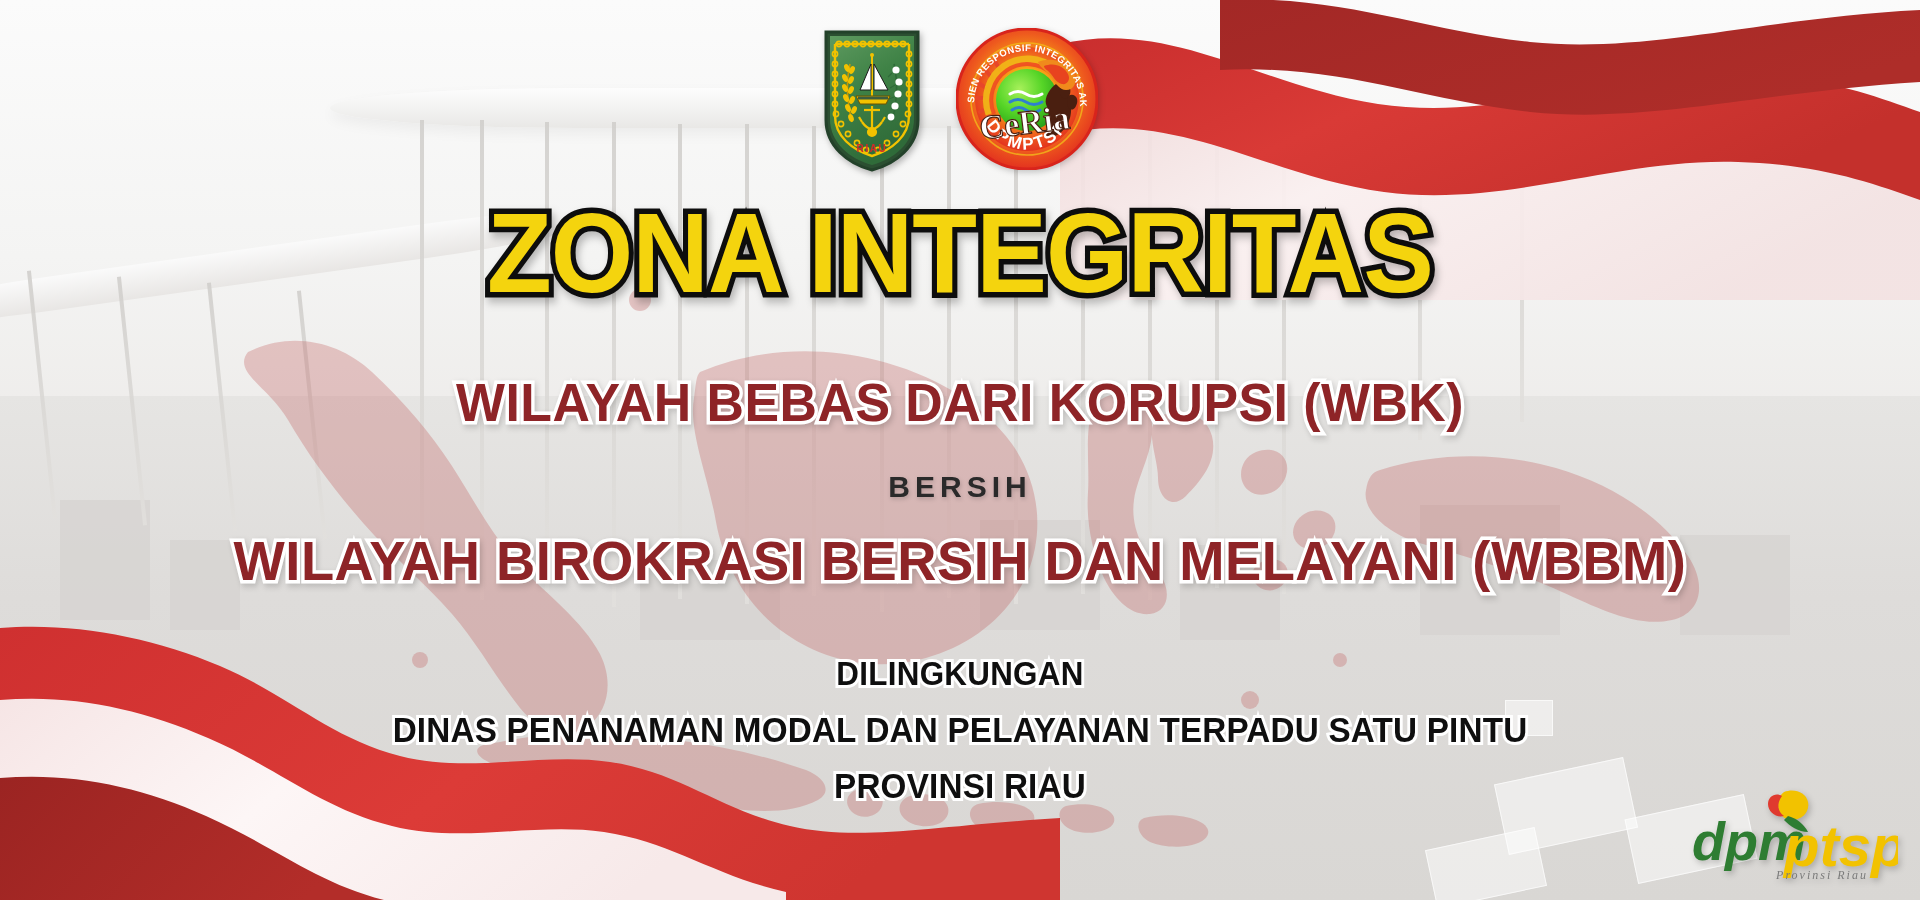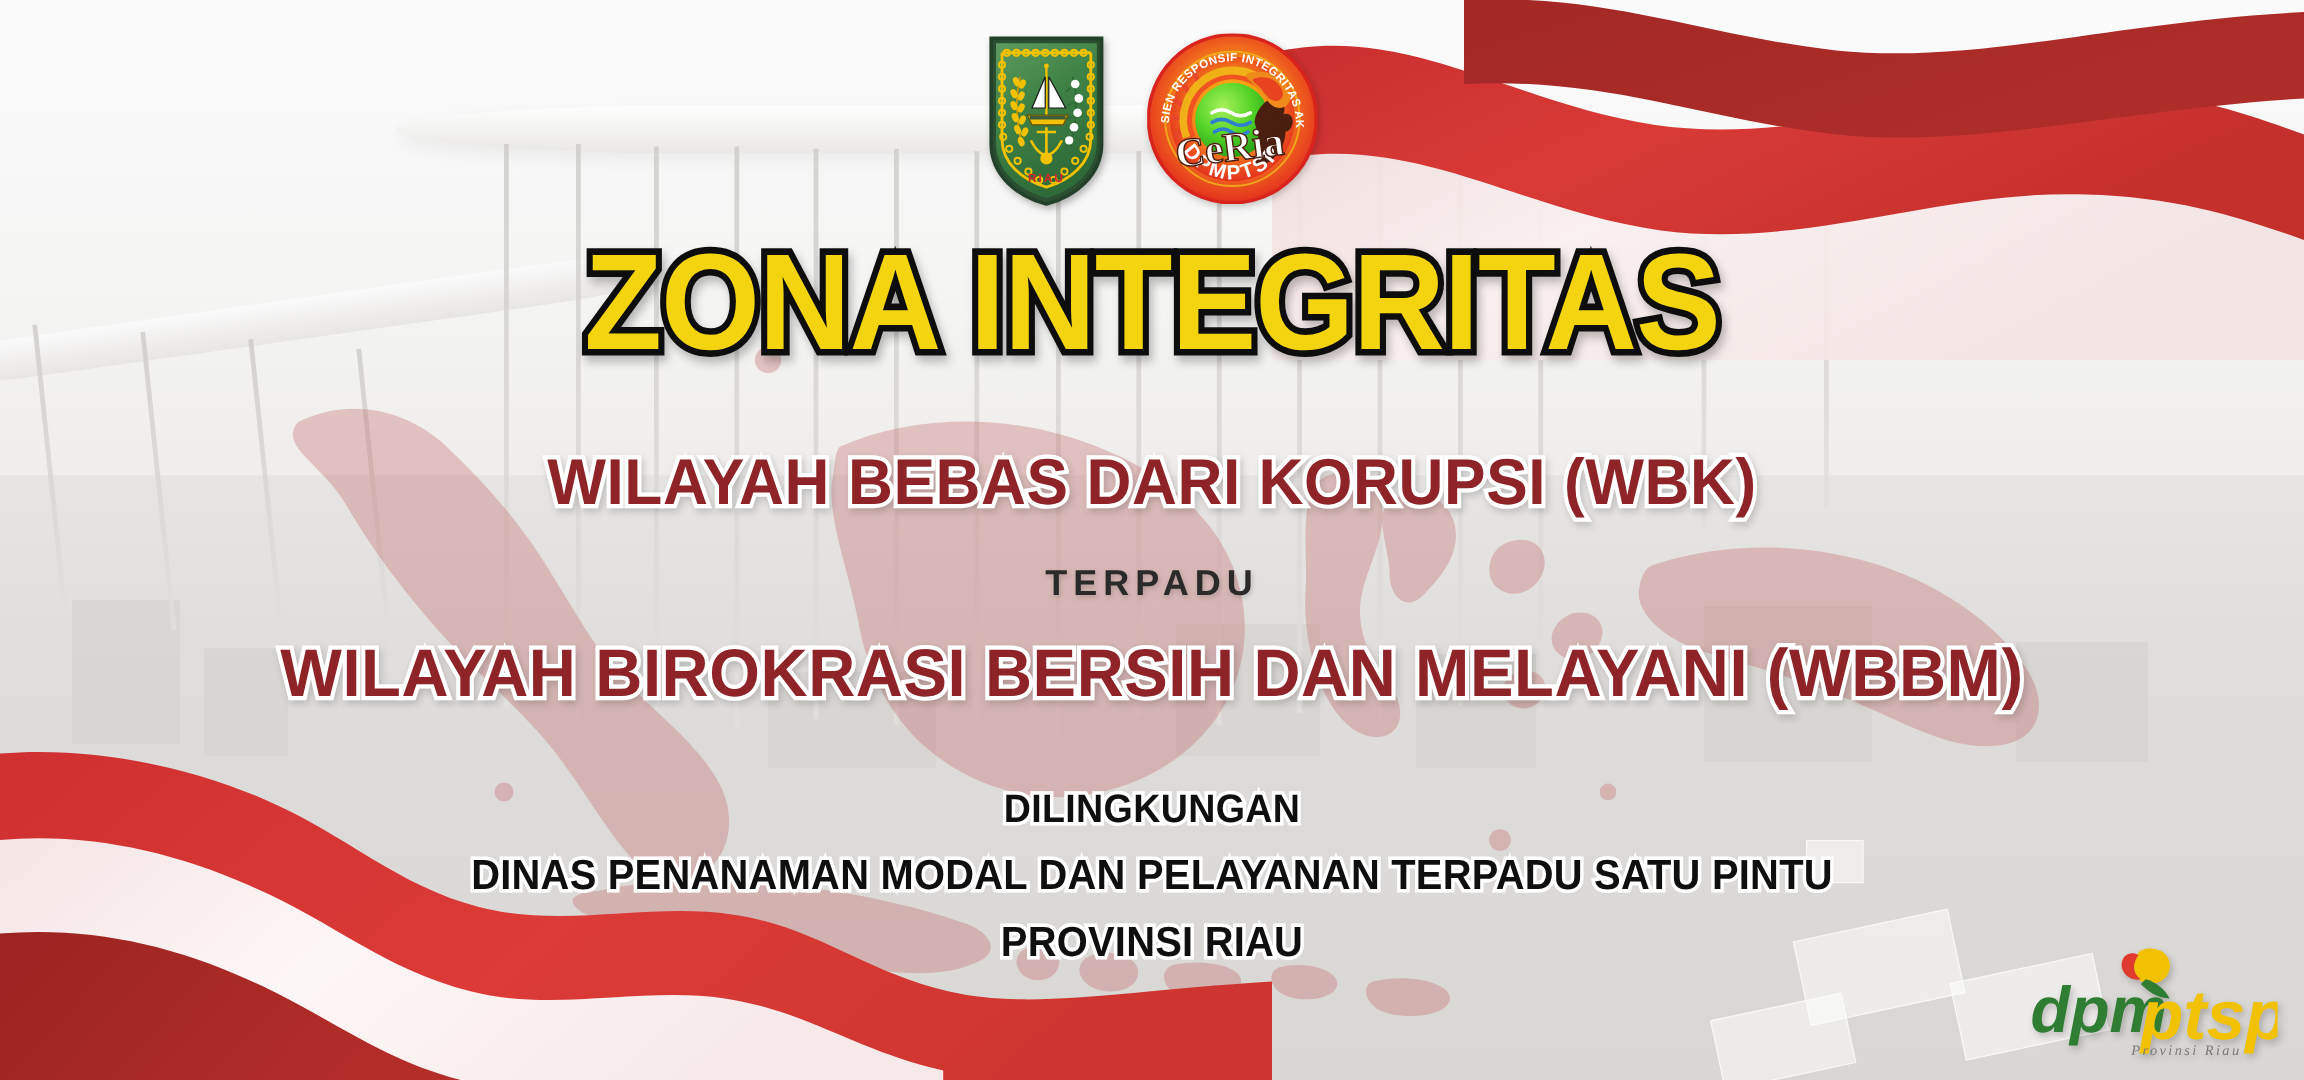--- a/index.html
+++ b/index.html
@@ -405,21 +405,21 @@
         </text>
 
         <text x="70" y="106" text-anchor="middle" font-family="Liberation Serif, serif" font-size="34" font-weight="bold" fill="#FFFFFF" stroke="#4A1F10" stroke-width="1.2" transform="rotate(-7 70 106)">CeRia</text>
       </svg>
     </div>
   </div>
 
   <div class="content">
     <div class="t-zona">ZONA INTEGRITAS</div>
     <div class="t-wbk">WILAYAH BEBAS DARI KORUPSI (WBK)</div>
-    <div class="t-menuju">TERPADU</div>
+    <div class="t-menuju">BERSIH</div>
     <div class="t-wbbm">WILAYAH BIROKRASI BERSIH DAN MELAYANI (WBBM)</div>
     <div class="t-ling">DILINGKUNGAN</div>
     <div class="t-dinas">DINAS PENANAMAN MODAL DAN PELAYANAN TERPADU SATU PINTU</div>
     <div class="t-prov">PROVINSI RIAU</div>
   </div>
 
   <div class="corner-logo">
     <svg viewBox="0 0 226 96" width="226" height="96" aria-hidden="true">
 
       <path d="M112 6 C122 2 134 6 136 16 C138 26 130 34 120 34 C112 34 106 28 106 20

